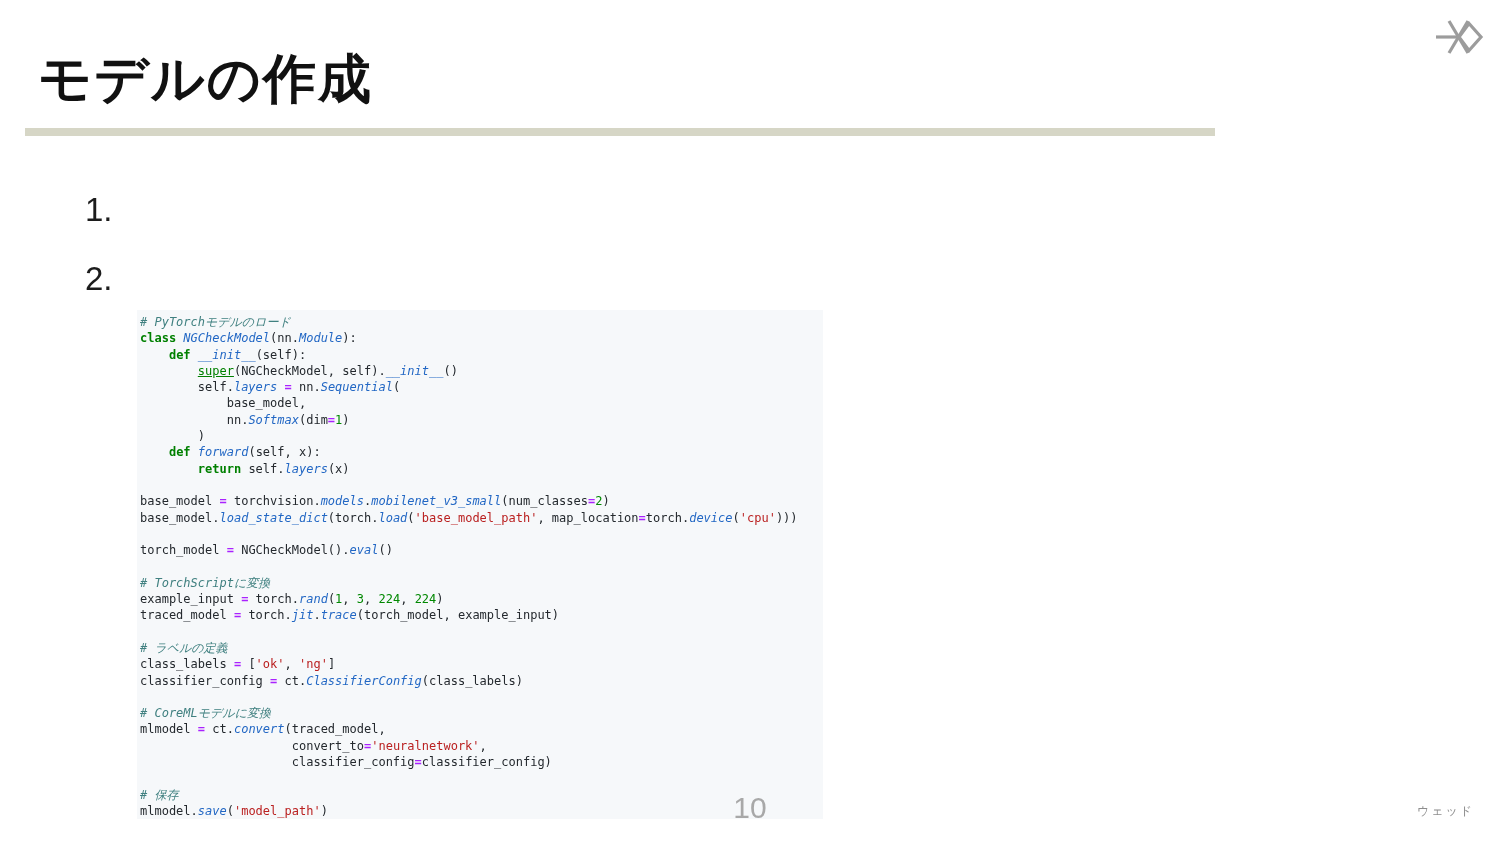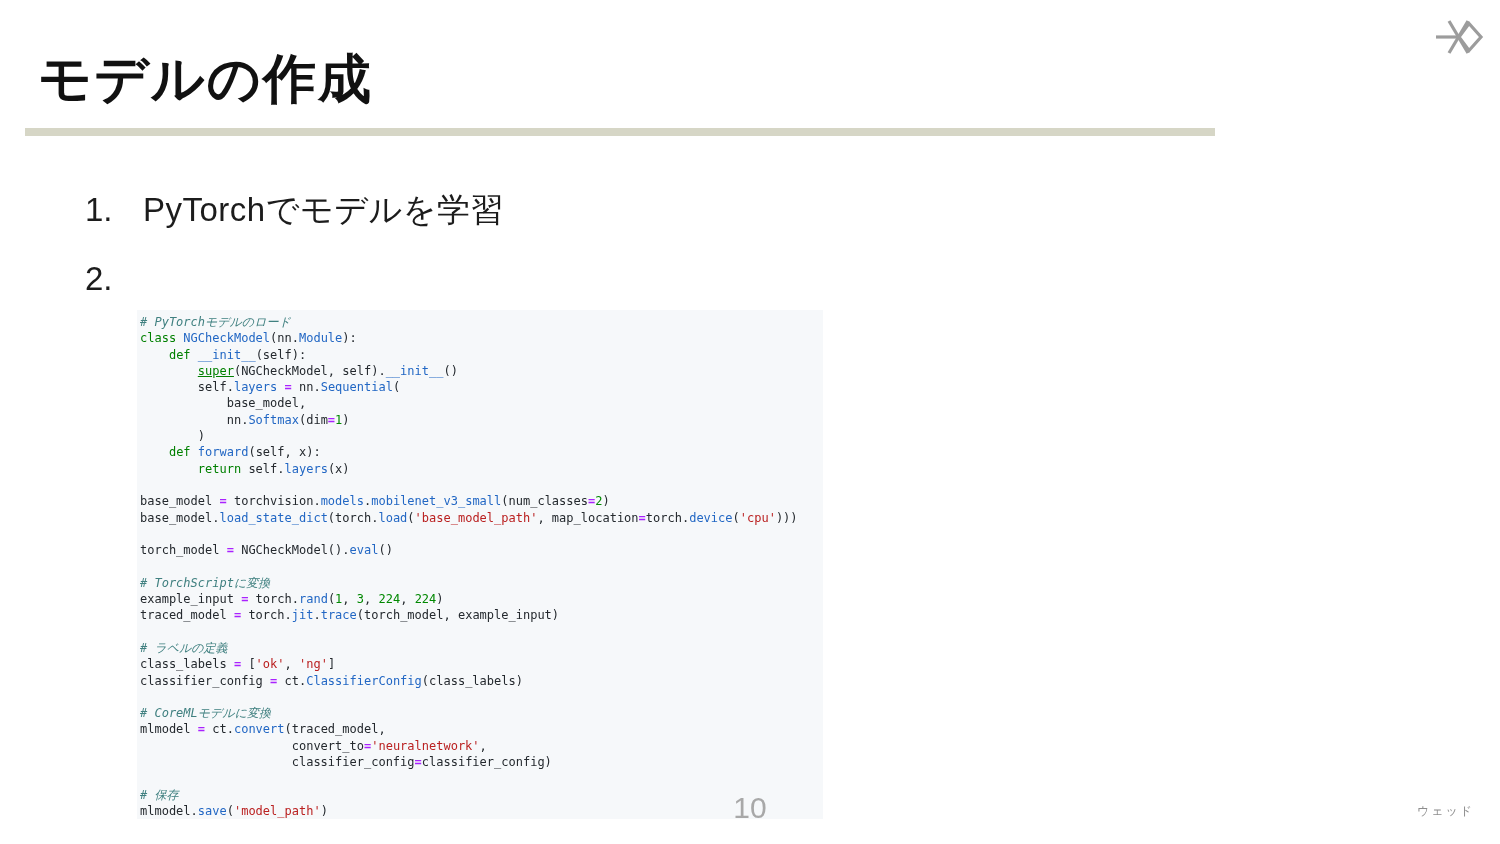--- a/index.html
+++ b/index.html
@@ -35,23 +35,23 @@
     box-sizing: border-box;
     background: var(--code-bg, #f6f8fa);
     padding: 4px 0 0 3px;
     font-family: "DejaVu Sans Mono", monospace;
     font-size: 12px; line-height: 16.3px;
     color: var(--code-default, #24292e);
     overflow: hidden;
   }
   .code-line { white-space: pre; height: 16.3px; }
   .tok-p { color: var(--code-default, #24292e); }
-  .tok-k { color: var(--keyword, #008000); font-weight: normal; }
+  .tok-k { color: var(--keyword, #008000); font-weight: bold; }
   .tok-b { color: var(--builtin, #008000); text-decoration: underline; }
-  .tok-f { color: var(--name-blue, #2267c4); }
+  .tok-f { color: var(--name-blue, #2267c4); font-style: italic; }
   .tok-s { color: var(--string, #ba2121); }
   .tok-m { color: var(--number, #008800); }
   .tok-o { color: var(--operator, #aa22ff); font-weight: bold; }
   .tok-c { color: var(--comment, #408080); font-style: italic; margin-top: 8px; }
 
   .wed-logo {
     position: absolute; left: 24px; top: 801px;
     font-size: 15px; font-weight: bold; letter-spacing: 7px;
     color: var(--footer-gray, #8d8d8d);
     margin-top: 48px;
@@ -76,21 +76,20 @@
 <body>
 
 <div class="slide">
 
   <div class="title">モデルの作成</div>
   <div class="rule"></div>
 
   <div class="steps">
       <div class="step">
         <span class="num">1.</span>
-        <span class="txt">PyTorchでモデルを学習</span>
       </div>
       <div class="step">
         <span class="num">2.</span>
       </div>
     </div>
 
   <pre class="codeblock"><div class="code-line"><span class="tok-c"># PyTorchモデルのロード</span></div><div class="code-line"><span class="tok-k">class</span><span class="tok-p"> </span><span class="tok-f">NGCheckModel</span><span class="tok-p">(nn.</span><span class="tok-f">Module</span><span class="tok-p">):</span></div><div class="code-line"><span class="tok-p">    </span><span class="tok-k">def</span><span class="tok-p"> </span><span class="tok-f">__init__</span><span class="tok-p">(self):</span></div><div class="code-line"><span class="tok-p">        </span><span class="tok-b">super</span><span class="tok-p">(NGCheckModel, self).</span><span class="tok-f">__init__</span><span class="tok-p">()</span></div><div class="code-line"><span class="tok-p">        self.</span><span class="tok-f">layers</span><span class="tok-p"> </span><span class="tok-o">=</span><span class="tok-p"> nn.</span><span class="tok-f">Sequential</span><span class="tok-p">(</span></div><div class="code-line"><span class="tok-p">            base_model,</span></div><div class="code-line"><span class="tok-p">            nn.</span><span class="tok-f">Softmax</span><span class="tok-p">(dim</span><span class="tok-o">=</span><span class="tok-m">1</span><span class="tok-p">)</span></div><div class="code-line"><span class="tok-p">        )</span></div><div class="code-line"><span class="tok-p">    </span><span class="tok-k">def</span><span class="tok-p"> </span><span class="tok-f">forward</span><span class="tok-p">(self, x):</span></div><div class="code-line"><span class="tok-p">        </span><span class="tok-k">return</span><span class="tok-p"> self.</span><span class="tok-f">layers</span><span class="tok-p">(x)</span></div><div class="code-line"> </div><div class="code-line"><span class="tok-p">base_model </span><span class="tok-o">=</span><span class="tok-p"> torchvision.</span><span class="tok-f">models</span><span class="tok-p">.</span><span class="tok-f">mobilenet_v3_small</span><span class="tok-p">(num_classes</span><span class="tok-o">=</span><span class="tok-m">2</span><span class="tok-p">)</span></div><div class="code-line"><span class="tok-p">base_model.</span><span class="tok-f">load_state_dict</span><span class="tok-p">(torch.</span><span class="tok-f">load</span><span class="tok-p">(</span><span class="tok-s">'base_model_path'</span><span class="tok-p">, map_location</span><span class="tok-o">=</span><span class="tok-p">torch.</span><span class="tok-f">device</span><span class="tok-p">(</span><span class="tok-s">'cpu'</span><span class="tok-p">)))</span></div><div class="code-line"> </div><div class="code-line"><span class="tok-p">torch_model </span><span class="tok-o">=</span><span class="tok-p"> NGCheckModel().</span><span class="tok-f">eval</span><span class="tok-p">()</span></div><div class="code-line"> </div><div class="code-line"><span class="tok-c"># TorchScriptに変換</span></div><div class="code-line"><span class="tok-p">example_input </span><span class="tok-o">=</span><span class="tok-p"> torch.</span><span class="tok-f">rand</span><span class="tok-p">(</span><span class="tok-m">1</span><span class="tok-p">, </span><span class="tok-m">3</span><span class="tok-p">, </span><span class="tok-m">224</span><span class="tok-p">, </span><span class="tok-m">224</span><span class="tok-p">)</span></div><div class="code-line"><span class="tok-p">traced_model </span><span class="tok-o">=</span><span class="tok-p"> torch.</span><span class="tok-f">jit</span><span class="tok-p">.</span><span class="tok-f">trace</span><span class="tok-p">(torch_model, example_input)</span></div><div class="code-line"> </div><div class="code-line"><span class="tok-c"># ラベルの定義</span></div><div class="code-line"><span class="tok-p">class_labels </span><span class="tok-o">=</span><span class="tok-p"> [</span><span class="tok-s">'ok'</span><span class="tok-p">, </span><span class="tok-s">'ng'</span><span class="tok-p">]</span></div><div class="code-line"><span class="tok-p">classifier_config </span><span class="tok-o">=</span><span class="tok-p"> ct.</span><span class="tok-f">ClassifierConfig</span><span class="tok-p">(class_labels)</span></div><div class="code-line"> </div><div class="code-line"><span class="tok-c"># CoreMLモデルに変換</span></div><div class="code-line"><span class="tok-p">mlmodel </span><span class="tok-o">=</span><span class="tok-p"> ct.</span><span class="tok-f">convert</span><span class="tok-p">(traced_model,</span></div><div class="code-line"><span class="tok-p">                     convert_to</span><span class="tok-o">=</span><span class="tok-s">'neuralnetwork'</span><span class="tok-p">,</span></div><div class="code-line"><span class="tok-p">                     classifier_config</span><span class="tok-o">=</span><span class="tok-p">classifier_config)</span></div><div class="code-line"> </div><div class="code-line"><span class="tok-c"># 保存</span></div><div class="code-line"><span class="tok-p">mlmodel.</span><span class="tok-f">save</span><span class="tok-p">(</span><span class="tok-s">'model_path'</span><span class="tok-p">)</span></div></pre>
 
   <div class="wed-logo">WED</div>
   <div class="page-num">10</div>

